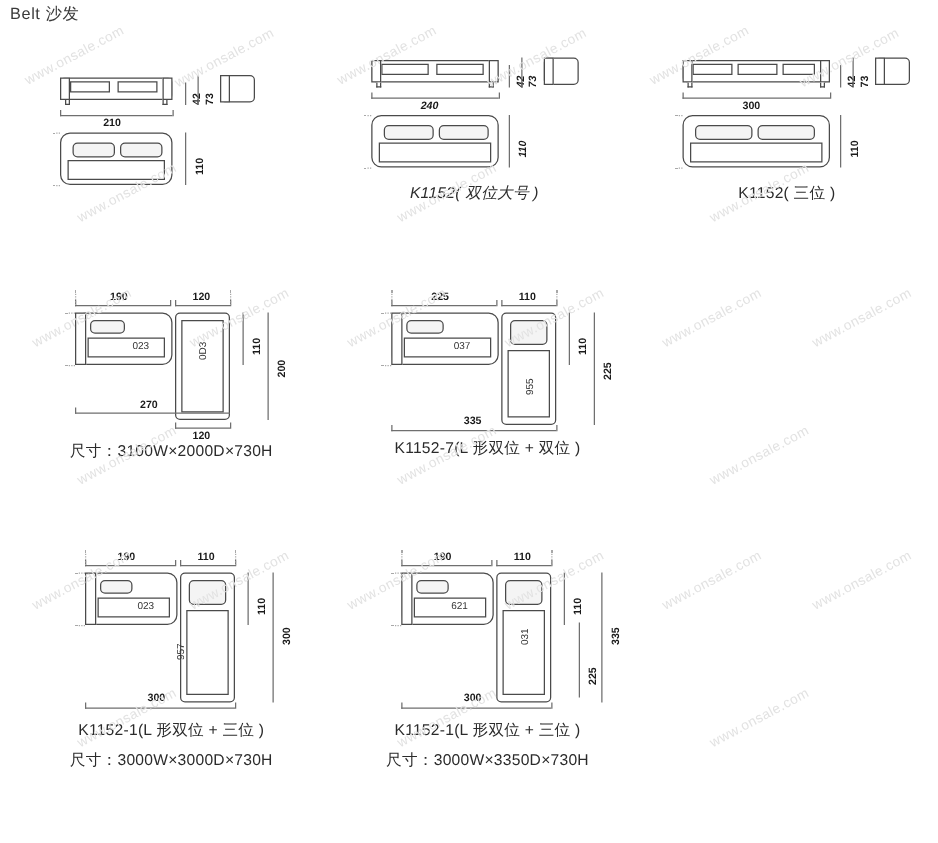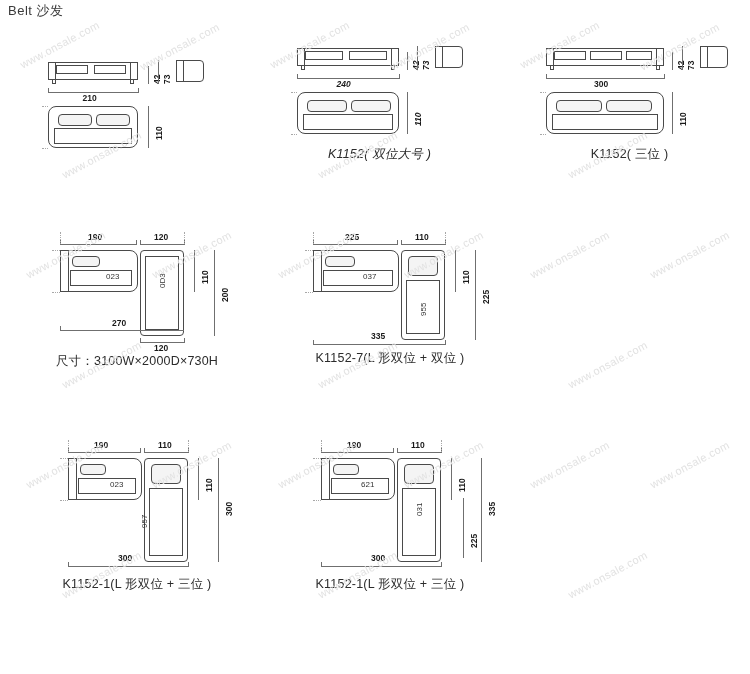--- a/index.html
+++ b/index.html
@@ -326,20 +326,21 @@
       <div class="tick" style="left:46px; top:130px;"></div>
       <div class="tick" style="left:166px; top:130px;"></div>
       <div class="dim" style="left:96px; top:121px;">300</div>
 
       <div class="dotline" style="left:38px; top:26px; width:8px;"></div>
       <div class="dotline" style="left:38px; top:68px; width:8px;"></div>
       <div class="dotline v" style="left:46px; top:8px; height:12px;"></div>
       <div class="dotline v" style="left:166px; top:8px; height:12px;"></div>
     </div>
     <div class="caption" style="margin-top:14px;">K1152-1(L 形双位 + 三位 )</div>
+    <div class="caption size">尺寸：3000W×3000D×730H</div>
   </div>
 
   <div class="cell" style="position:absolute; left:265px; top:432px; width:250px;">
     <div class="draw" style="width:230px; height:130px;">
       <div class="dimline h" style="left:46px; top:20px; width:72px;"></div>
       <div class="tick" style="left:46px; top:16px;"></div>
       <div class="tick" style="left:118px; top:16px;"></div>
       <div class="dim" style="left:72px; top:8px;">190</div>
       <div class="dimline h" style="left:122px; top:20px; width:44px;"></div>
       <div class="tick" style="left:122px; top:16px;"></div>
@@ -368,20 +369,21 @@
       <div class="tick" style="left:46px; top:130px;"></div>
       <div class="tick" style="left:166px; top:130px;"></div>
       <div class="dim" style="left:96px; top:121px;">300</div>
 
       <div class="dotline" style="left:38px; top:26px; width:8px;"></div>
       <div class="dotline" style="left:38px; top:68px; width:8px;"></div>
       <div class="dotline v" style="left:46px; top:8px; height:12px;"></div>
       <div class="dotline v" style="left:166px; top:8px; height:12px;"></div>
     </div>
     <div class="caption" style="margin-top:14px;">K1152-1(L 形双位 + 三位 )</div>
+    <div class="caption size">尺寸：3000W×3350D×730H</div>
   </div>
 
   <div class="wm" style="left:18px; top:60px;">www.onsale.com</div>
   <div class="wm" style="left:138px; top:62px;">www.onsale.com</div>
   <div class="wm" style="left:268px; top:60px;">www.onsale.com</div>
   <div class="wm" style="left:388px; top:62px;">www.onsale.com</div>
   <div class="wm" style="left:518px; top:60px;">www.onsale.com</div>
   <div class="wm" style="left:638px; top:62px;">www.onsale.com</div>
 
   <div class="wm" style="left:24px; top:270px;">www.onsale.com</div>

